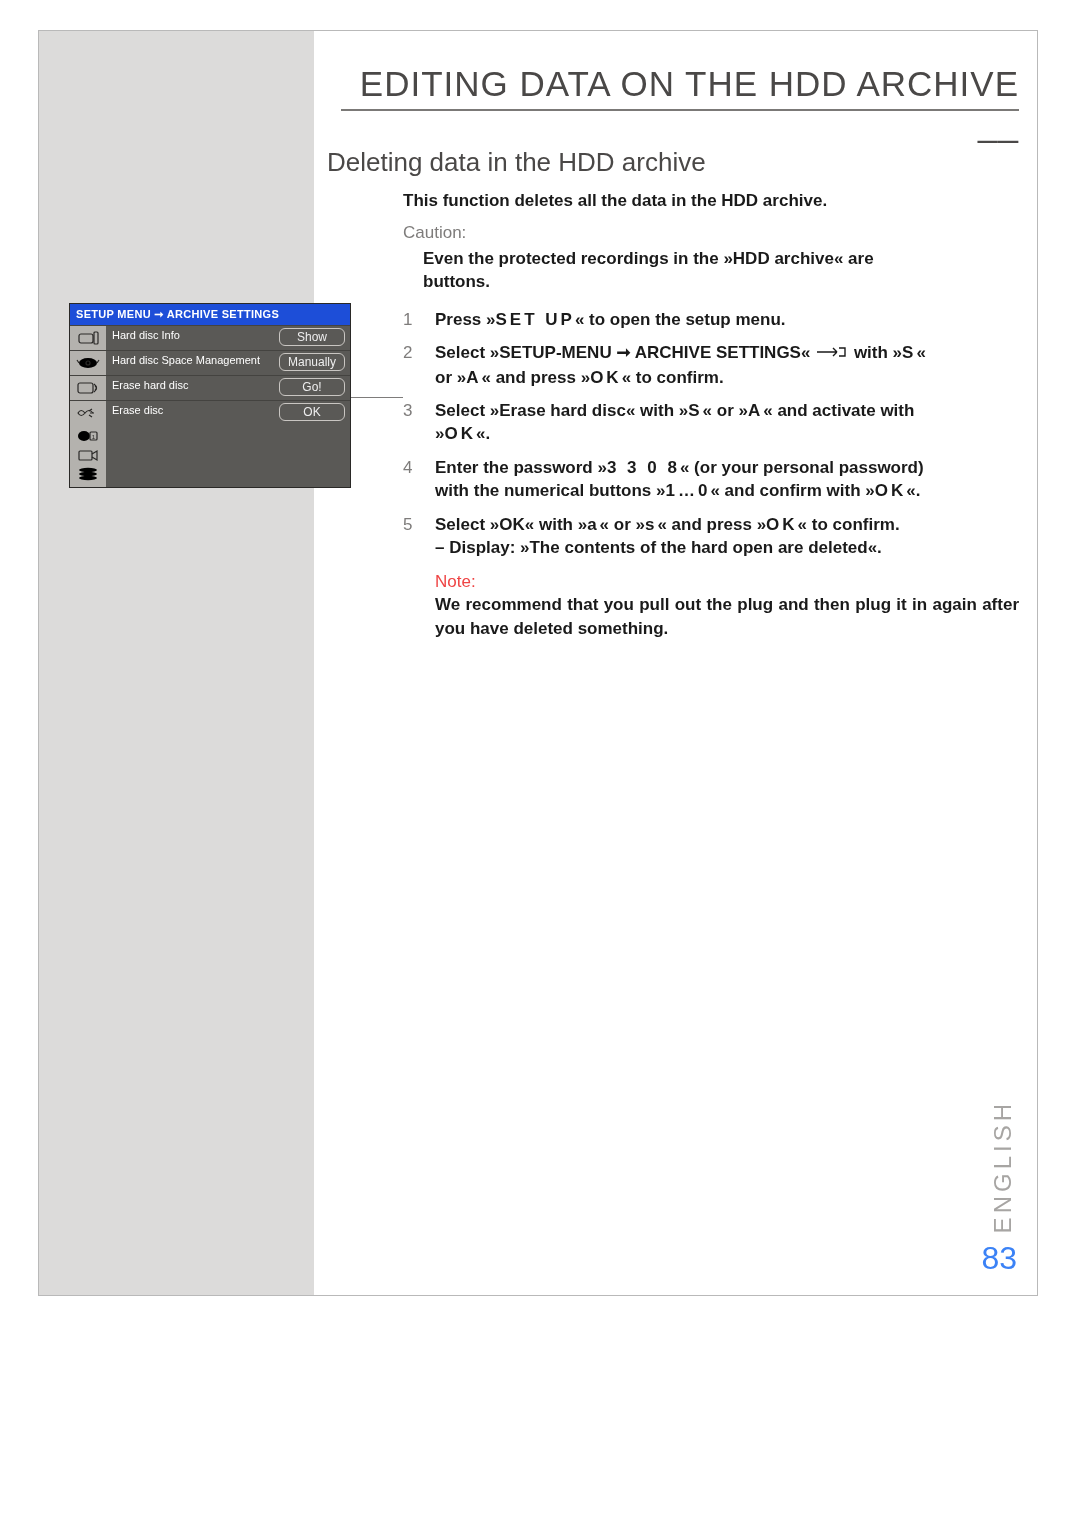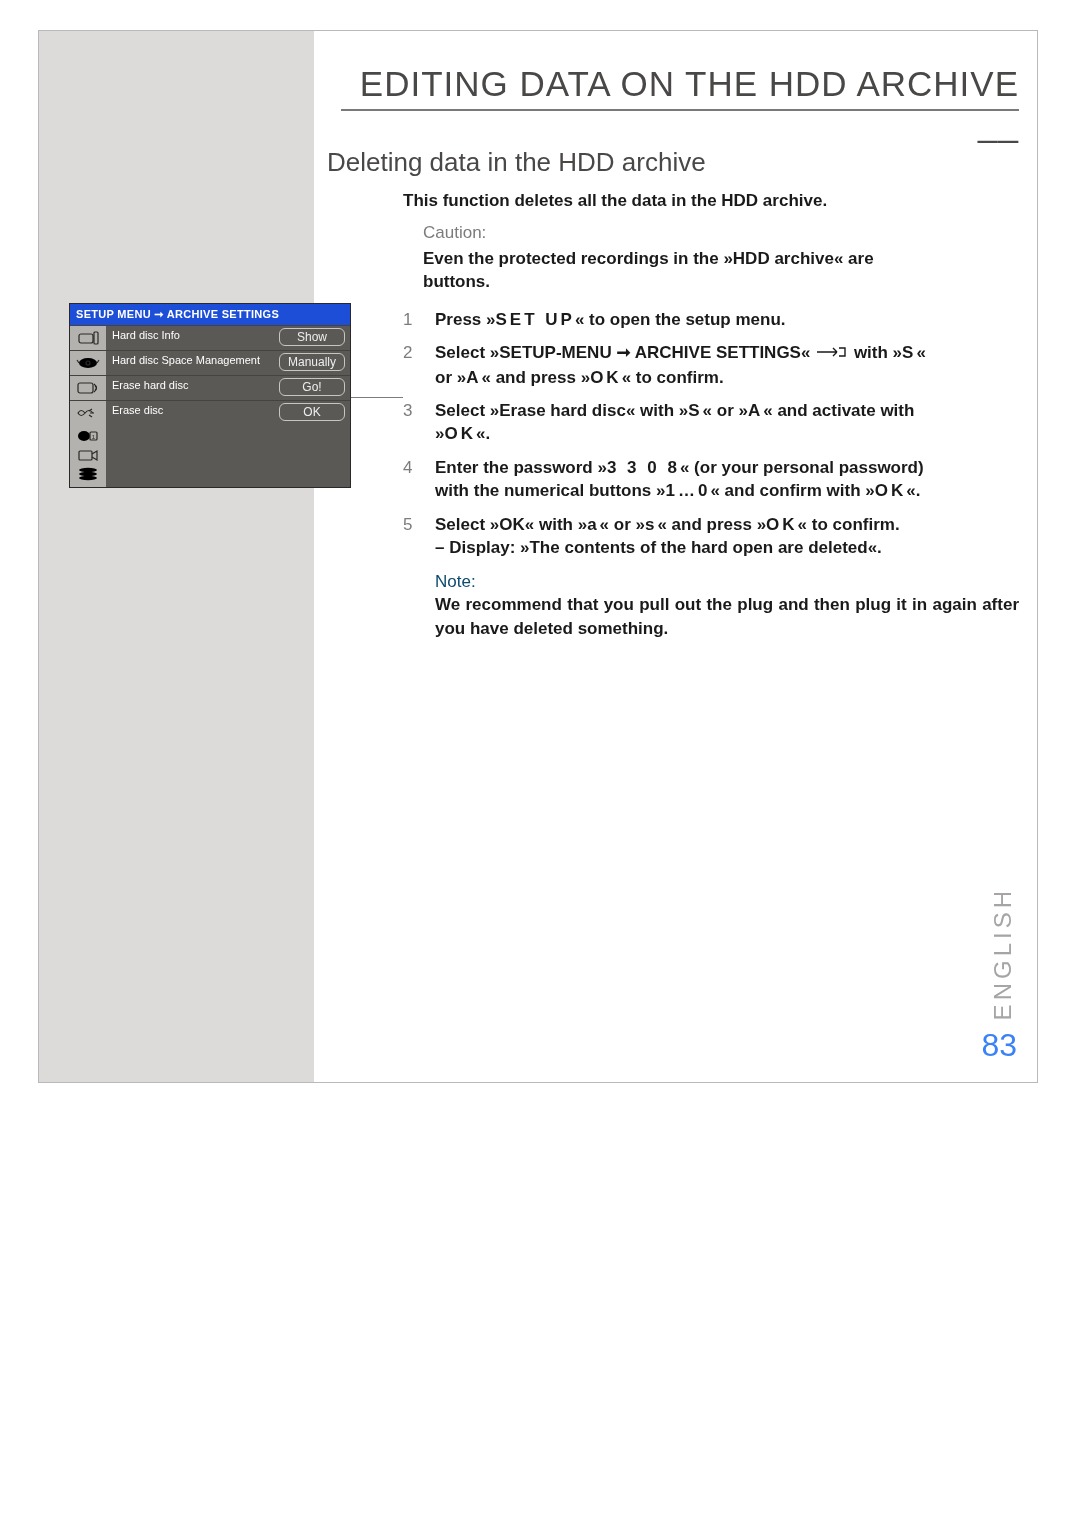--- a/index.html
+++ b/index.html
@@ -8,21 +8,21 @@
     height: 1529px;
     background: #fff;
     font-family: Arial, Helvetica, sans-serif;
     position: relative;
   }
   .page-box {
     position: absolute;
     left: 38px;
     top: 30px;
     width: 1000px;
-    height: 1053px;
+    height: 1266px;
     border: 1px solid #b9b9b9;
     background: #fff;
   }
   .gray-col {
     position: absolute;
     left: 0;
     top: 0;
     width: 275px;
     height: 100%;
     background: #dcdbda;
@@ -57,26 +57,26 @@
   }
   .body-area {
     position: absolute;
     left: 364px;
     top: 158px;
     width: 616px;
     color: #1a1a1a;
   }
   .body-area p, .body-area li, .body-area .line { font-size: 17px; line-height: 1.38; }
   .bold { font-weight: 700; }
-  .caution-word { font-size: 17px; color: #7e7c7b; margin-top: 9px; margin-left: 20px; }
+  .caution-word { font-size: 17px; color: #7e7c7b; margin-top: 9px; }
   .caution-text { margin-left: 20px; margin-top: 2px; text-align: justify; }
   .steps { list-style: none; margin-top: 14px; }
   .steps li { position: relative; padding-left: 32px; margin-bottom: 10px; text-align: justify; }
   .steps li .num { position: absolute; left: 0; top: 0; color: #7e7c7b; font-weight: 400; font-size: 17px; }
-  .note-word { color: #0c4a6e; font-size: 17px; margin-top: 8px; margin-left: 32px; }
+  .note-word { color: #ef4444; font-size: 17px; margin-top: 8px; margin-left: 32px; }
   .note-text { margin-left: 32px; text-align: justify; }
   .letterspace { letter-spacing: 3px; font-weight: 700; }
 
   
   .menu-box {
     position: absolute;
     left: 30px;
     top: 272px;
     width: 282px;
     background: #5a5956;

